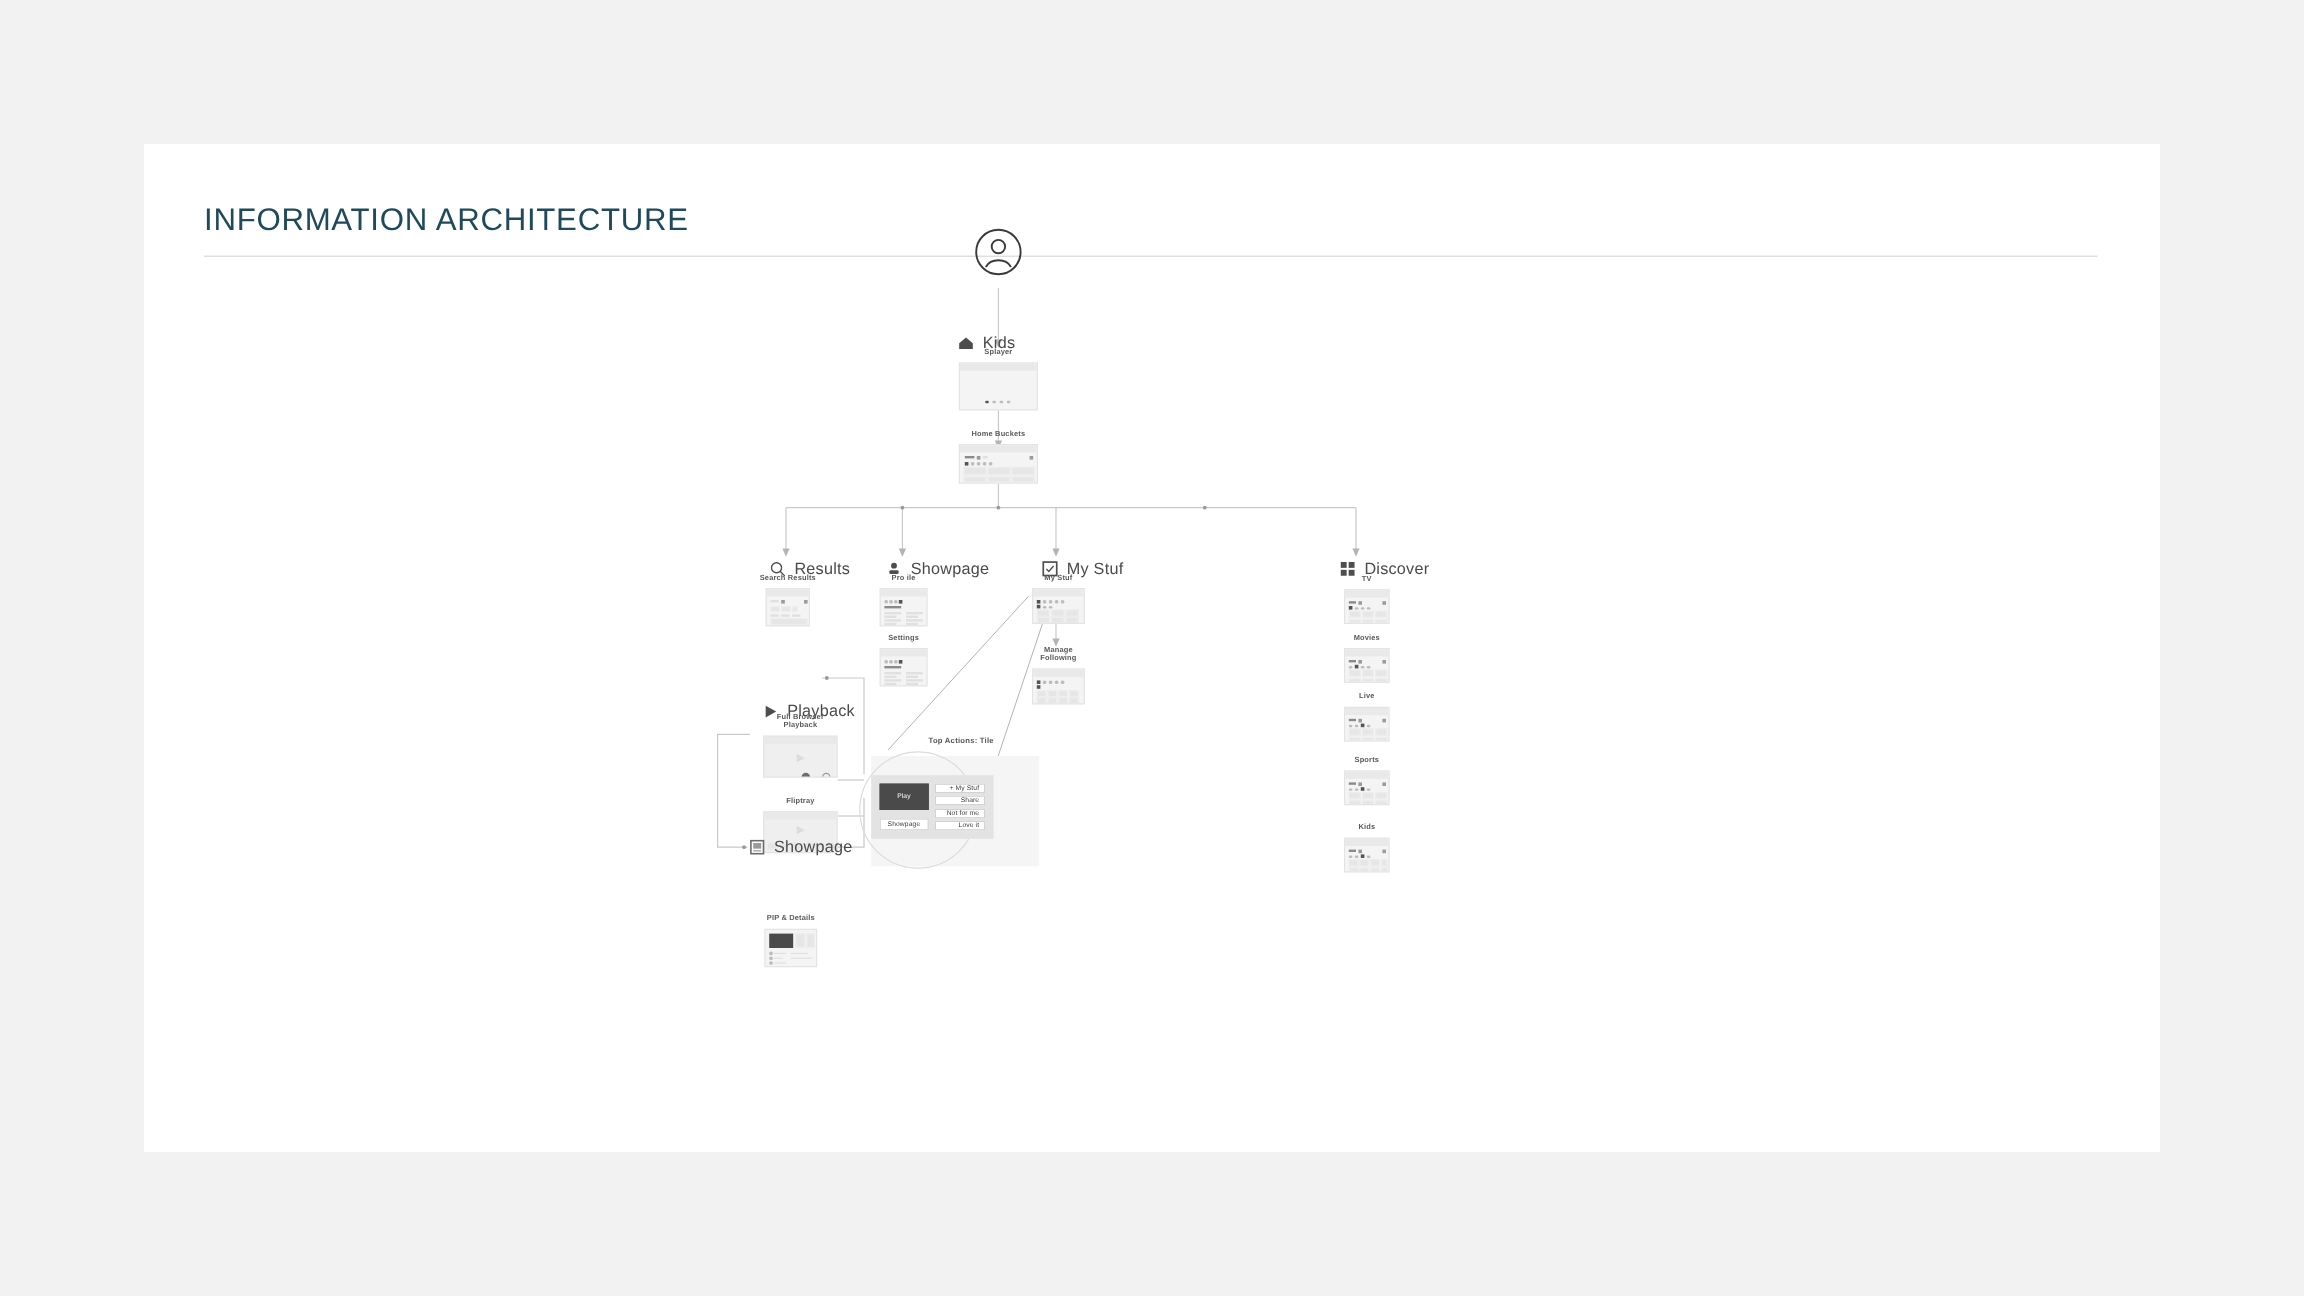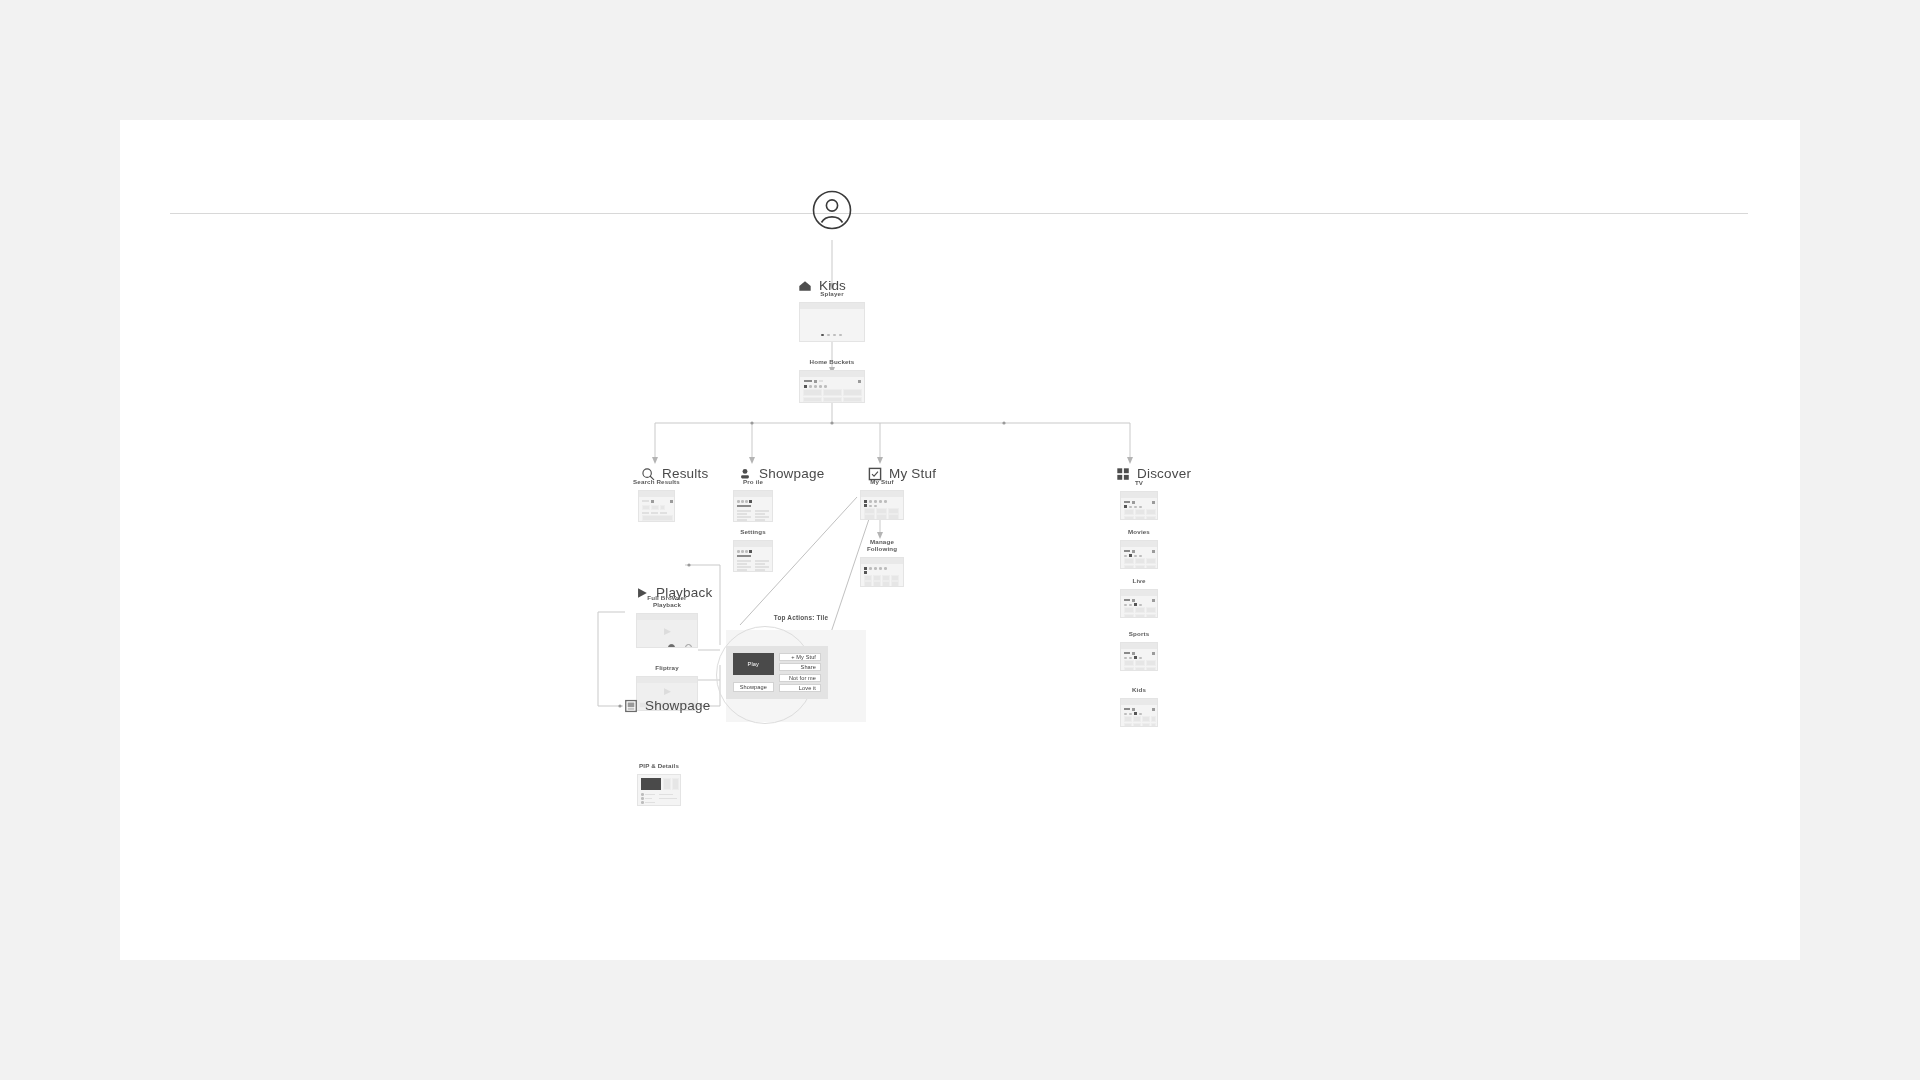--- a/index.html
+++ b/index.html
@@ -76,20 +76,21 @@
   }
   .btn.right{justify-content:flex-end;}
   .btn.play{background:#4a4a4a;border-color:#4a4a4a;color:#fff;justify-content:center;}
   .btn.showpage{justify-content:center;}
 </style>
 </head>
 <body>
 
 <div id="canvas">
 
+  <div id="title">INFORMATION ARCHITECTURE</div>
   <div id="title-rule"></div>
 
   <div id="diagram">
 
     <svg id="wires" viewBox="0 0 1680 840">
       <g stroke="#c9c9c9" stroke-width="1" fill="none">
 
         <line x1="712" y1="120" x2="712" y2="166"></line>
 
         <line x1="712" y1="222" x2="712" y2="250"></line>

